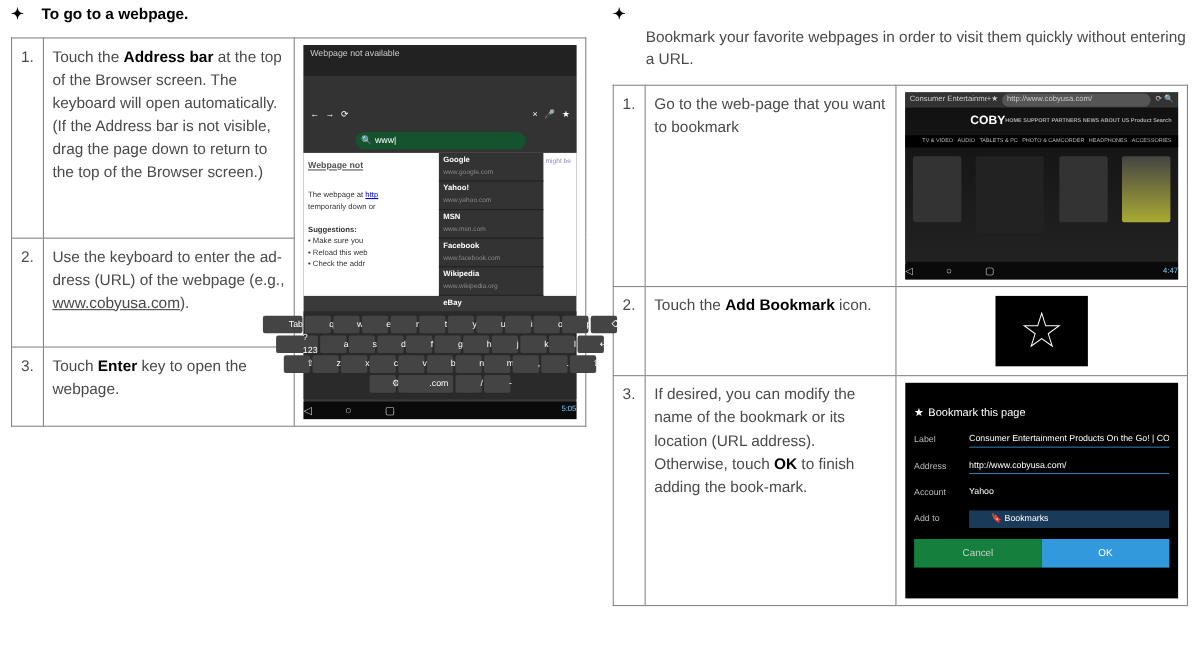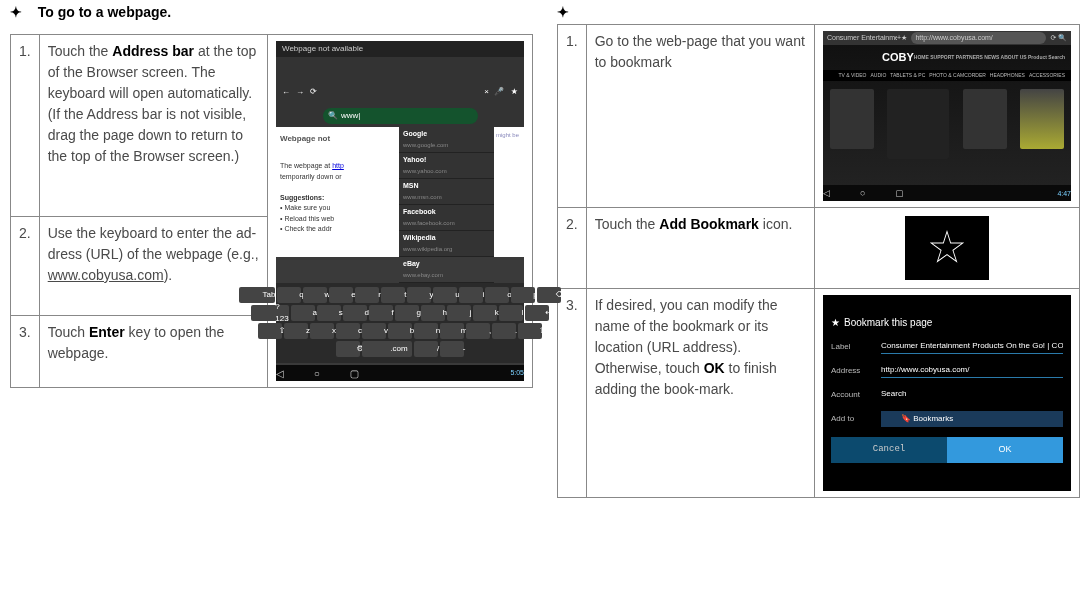--- a/index.html
+++ b/index.html
@@ -66,26 +66,26 @@
     }
     
     .browser-shot {
       background: #3a3a3a;
       color: #fff;
       font-size: 8px;
       height: 340px;
       position: relative;
       font-family: Arial, sans-serif;
     }
-    .topbar { background:#222; height:16px; padding:2px 6px; color:#ccc; font-size:8px;}
+    .topbar { background:#222; height:28px; padding:2px 6px; color:#ccc; font-size:8px;}
     .urlbar { background:#333; padding:3px 6px; display:flex; align-items:center; gap:6px;}
     .urlbar .addr { flex:1; background:#14532d; border-radius:8px; padding:2px 6px; color:#fff;margin-top:48px;}
     .page-area { background:#fff; color:#333; display:flex; height:130px;}
     .page-left { flex:1; padding:6px 4px; font-size:7px;}
-    .page-left h4 { font-size:8px; color:#555; margin-bottom:16px; font-weight:bold;}
+    .page-left h4 { font-size:8px; color:#555; margin-bottom:16px; font-weight:bold;text-decoration:underline;}
     .bold8 { font-weight:bold; font-size:7px; color:#333;}
     .sugg { background:#333; color:#fff; width:95px; font-size:7px;}
     .sugg div { padding:2px 4px; border-bottom:1px solid #222;}
     .sugg .sname { color:#fff; font-weight:bold;}
     .sugg .surl { color:#888; font-size:6px;}
     .keyboard { position:absolute; bottom:18px; left:0; right:0; background:#2a2a2a; padding:4px 2px;}
     .krow { display:flex; justify-content:center; gap:2px; margin-bottom:2px;}
     .key { background:#444; color:#fff; width:18px; height:16px; font-size:8px; display:flex; align-items:center; justify-content:center; border-radius:2px;padding-left:24px;}
     .key.xwide { width:50px; }
     .navbar { position:absolute; bottom:0; left:0; right:0; height:16px; background:#0a0a0a; display:flex; align-items:center; justify-content:center; gap:30px; color:#ccc; font-size:10px;}
@@ -116,21 +116,21 @@
       clip-path: polygon(50% 0%, 61% 35%, 98% 35%, 68% 57%, 79% 91%, 50% 70%, 21% 91%, 32% 57%, 2% 35%, 39% 35%);
     }
     
     .bmark-shot { background:#000; height:196px; padding:20px 8px 0; font-size:9px; color:#ddd;}
     .bmark-title { color:#fff; font-size:10px; margin-bottom:10px; display:flex; align-items:center; gap:4px;}
     .bm-row { display:flex; align-items:center; margin-bottom:10px; gap:4px; font-size:8px;}
     .bm-row .lbl { width:46px; color:#bbb;}
     .bm-row .val { flex:1; color:#fff; border-bottom:1px solid #2a7aaa; padding-bottom:1px; white-space:nowrap; overflow:hidden;}
     .bm-btns { display:flex; margin-top:10px;}
     .bm-btns div { flex:1; text-align:center; padding:6px 0; font-size:9px;}
-    .bm-cancel { background:#0c4a6e; color:#ccc;font-family:Liberation Mono, monospace;}
+    .bm-cancel { background:#15803d; color:#ccc;}
     .bm-ok { background:#3399dd; color:#fff;}
     .clock { color:#7bd0ff; font-size:7px;}
   </style>
 </head>
 <body>
 
 <div class="column">
 
   <div class="section-heading">
     <span class="star-bullet">✦</span>
@@ -241,20 +241,21 @@
       <td class="step-text">Touch <b>Enter</b> key to open the webpage.</td>
     </tr>
   </tbody>
     </table>
 </div>
 
 <div class="column">
   <div class="section-heading" style="margin-bottom:4px">
     <span class="star-bullet">✦</span>
   </div>
+  <div class="sub-text" style="margin-bottom:14px">Bookmark your favorite webpages in order to visit them quickly without entering a URL.</div>
 
   <table class="instruction-table">
     <tbody>
         <tr>
       <td class="step-num">1.</td>
       <td class="step-text">Go to the web-page that you want to bookmark</td>
       <td class="shot-cell">
         <div class="shot coby-shot">
           <div class="coby-addr">
             <span style="max-width:70px;overflow:hidden;white-space:nowrap">Consumer Entertainment…</span>
@@ -313,21 +314,21 @@
           <div class="bm-row">
                 <span class="lbl">Label</span>
                 <span class="val">Consumer Entertainment Products On the Go! | COBY</span>
               </div>
           <div class="bm-row">
                 <span class="lbl">Address</span>
                 <span class="val">http://www.cobyusa.com/</span>
               </div>
           <div class="bm-row">
                 <span class="lbl">Account</span>
-                <span class="val" style="border:none">Search</span>
+                <span class="val" style="border:none">Yahoo</span>
               </div>
           <div class="bm-row">
                 <span class="lbl">Add to</span>
                 <span class="val" style="border:none;background:#1a3a5a;padding:2px 20px">🔖 <span>Bookmarks</span></span>
               </div>
           <div class="bm-btns">
             <div class="bm-cancel">Cancel</div>
             <div class="bm-ok">OK</div>
           </div>
         </div>

